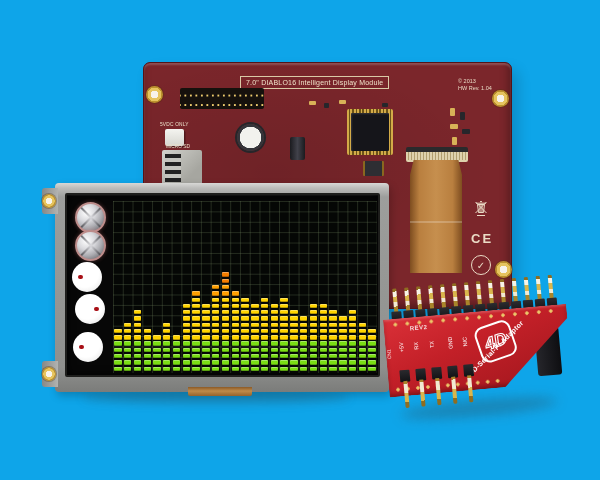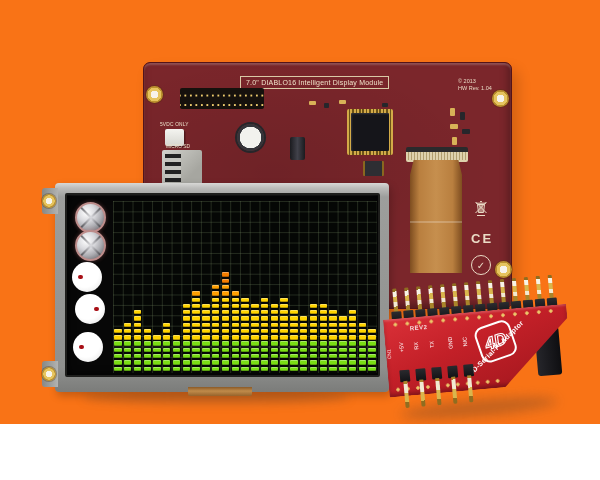--- a/index.html
+++ b/index.html
@@ -1,16 +1,16 @@
 <!DOCTYPE html>
 <html><head>
 <meta charset="utf-8">
 <style>
   html,body{margin:0;padding:0;background:#fff;}
-  .stage{position:relative;width:600px;height:424px;background:#f97316;overflow:hidden;
+  .stage{position:relative;width:600px;height:480px;background:#0ea5e9;overflow:hidden;
          font-family:"Liberation Sans",sans-serif;}
 
   
   .lshadow{position:absolute;left:82px;top:391px;width:268px;height:13px;background:rgba(50,50,50,.25);
            border-radius:50%;filter:blur(5px);z-index:0;}
   .ashadow{position:absolute;left:400px;top:400px;width:158px;height:16px;background:rgba(50,50,50,.28);
            border-radius:50%;filter:blur(6px);transform:rotate(-5deg);z-index:0;}
 
   
   .pcb{position:absolute;left:143px;top:62px;width:367px;height:245px;z-index:1;

